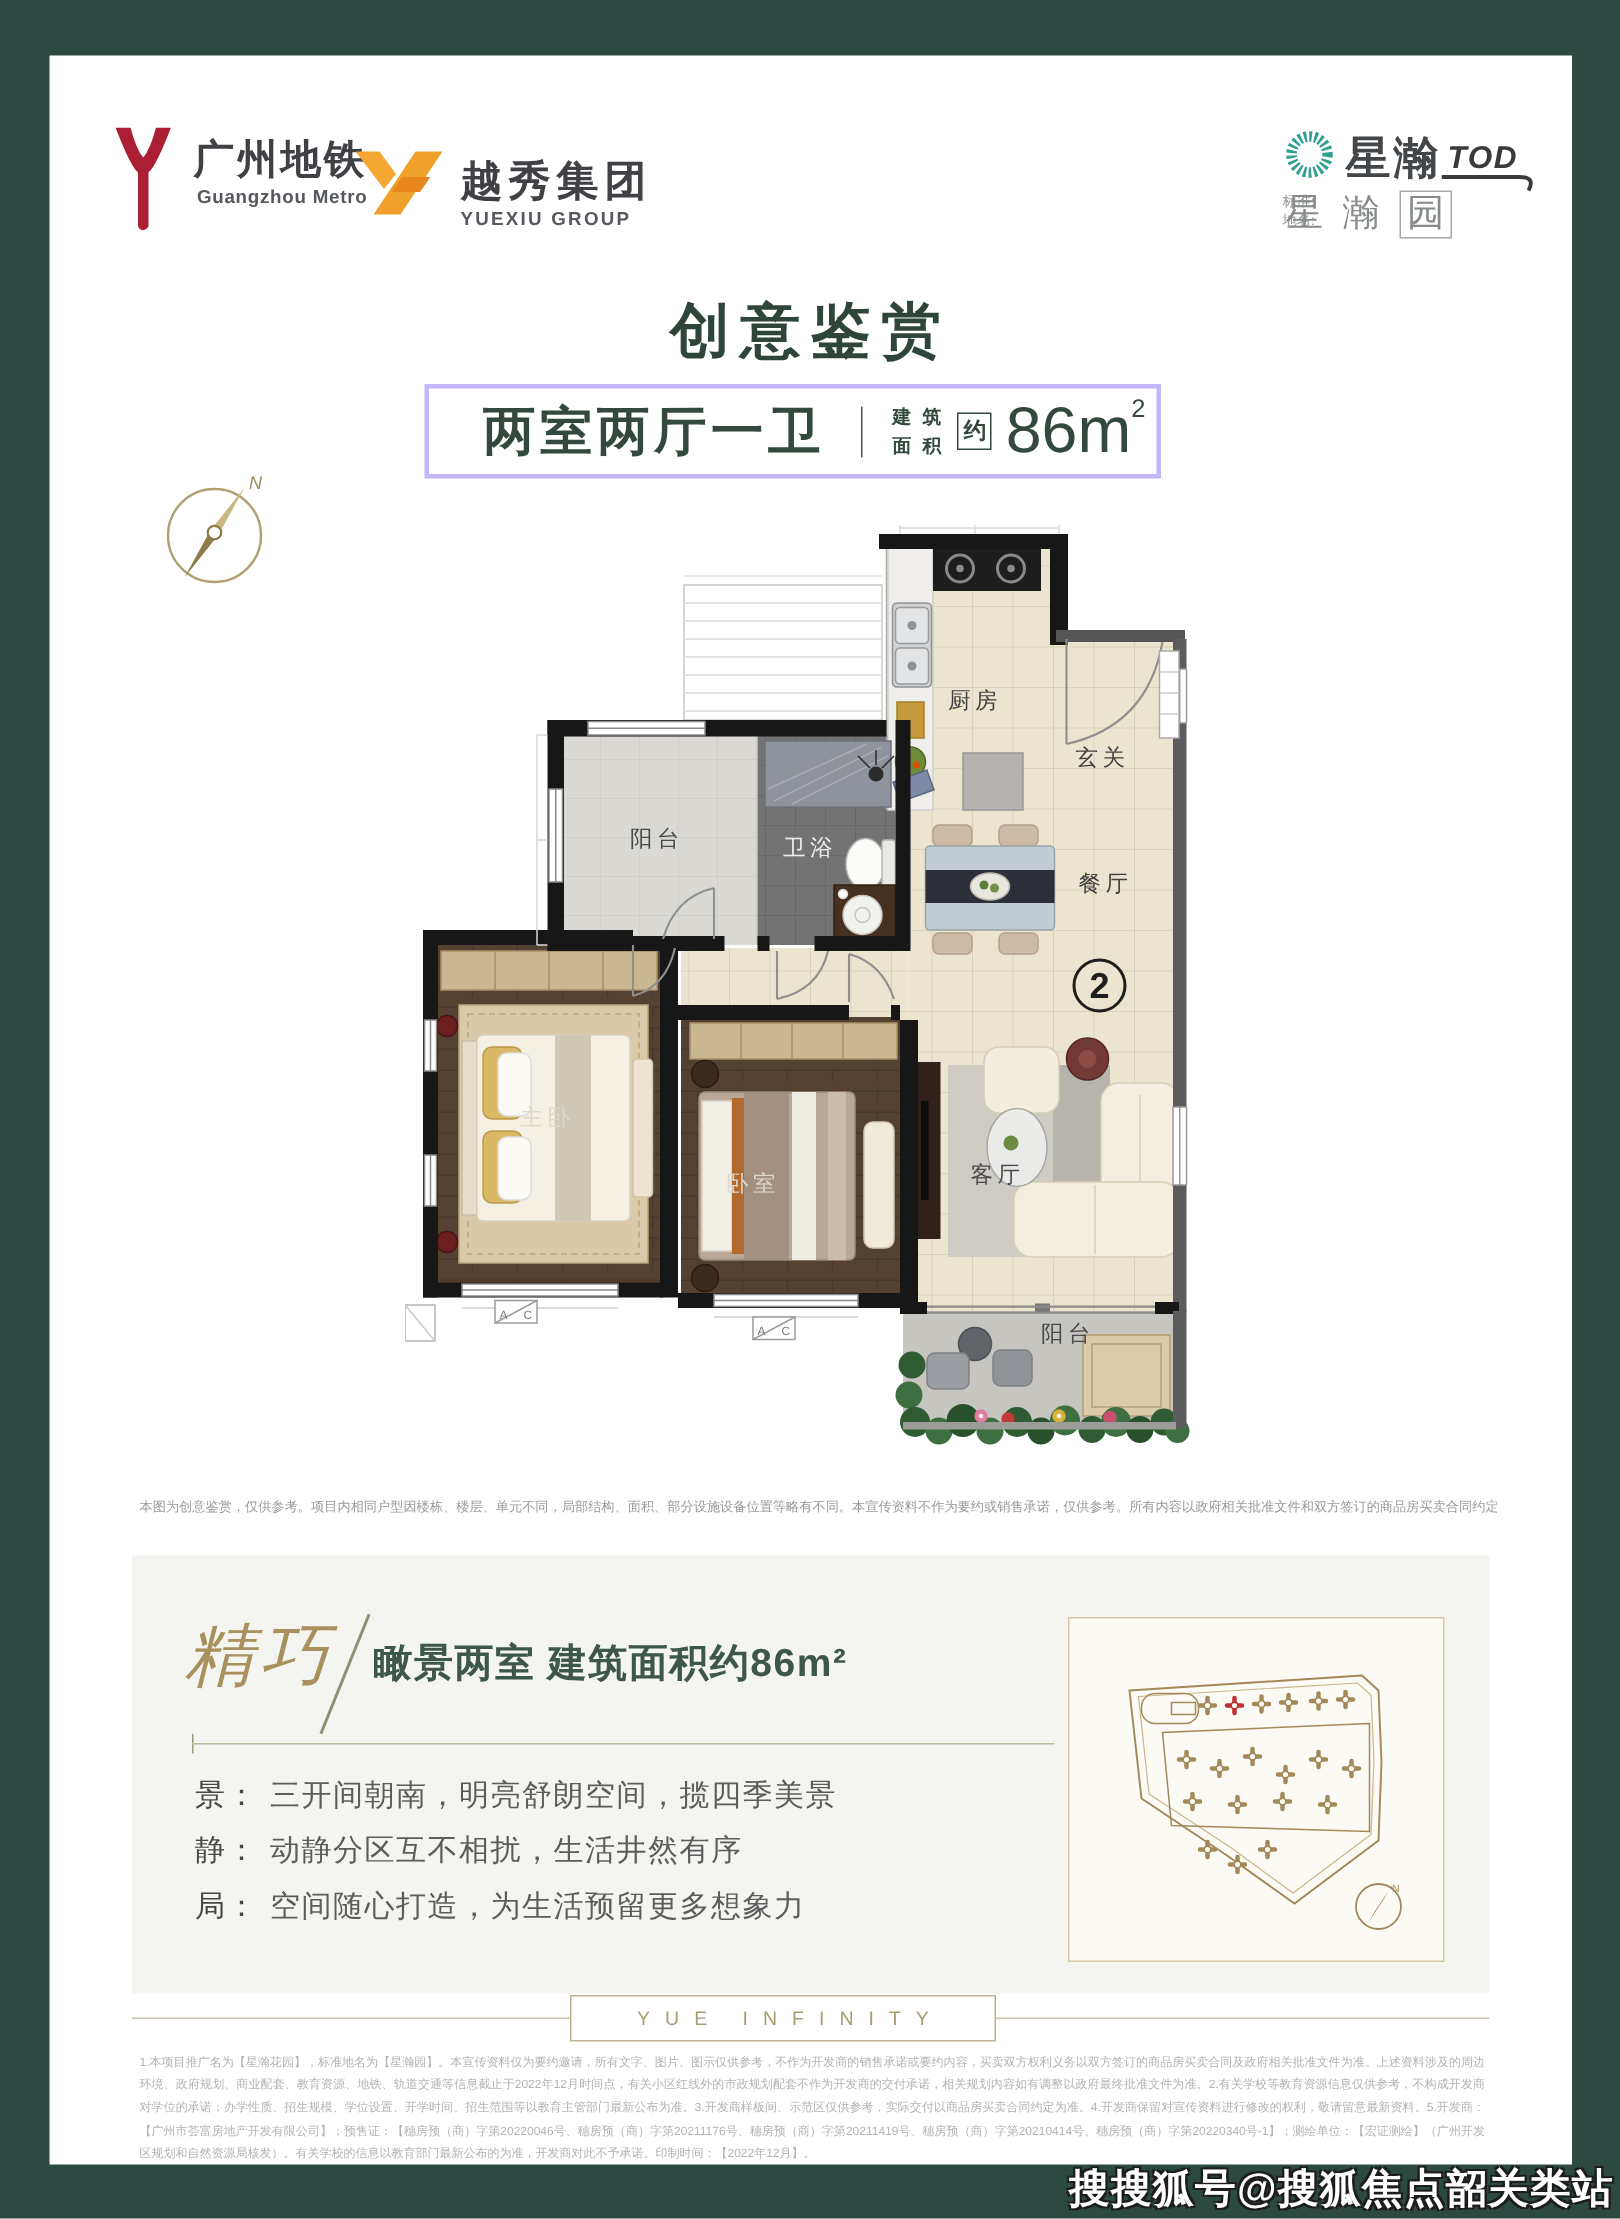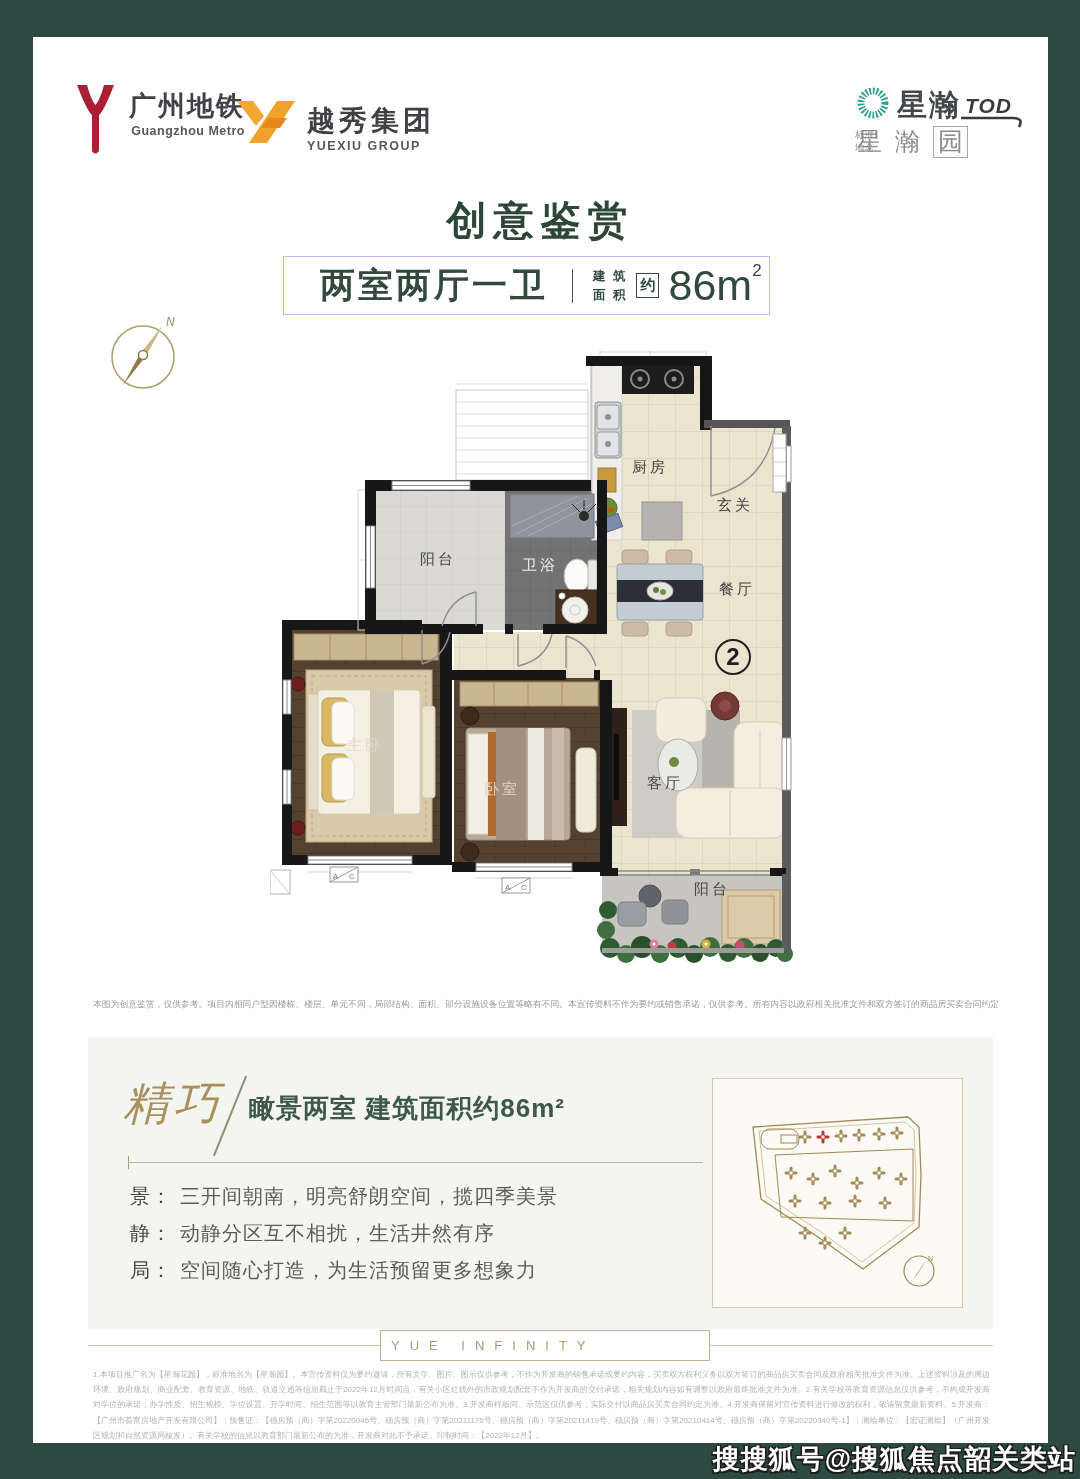--- a/index.html
+++ b/index.html
@@ -16,21 +16,21 @@
   .logo-en{font-weight:700;color:#55585c;font-size:12.5px;letter-spacing:0.5px;margin-top:4px;}
   .brand-name{font-weight:700;color:#43474a;font-size:30px;letter-spacing:2px;}
   .tod{font-style:italic;font-weight:900;color:#3a3a3a;font-size:21px;letter-spacing:1px;}
   .std-label{font-size:9.5px;color:#90948f;line-height:1.35;}
   .place-char{font-size:25px;color:#878c8b;margin-right:13px;letter-spacing:0;}
   .place-char.boxed{border:1px solid #a5aaa8;padding:0 4px 2px 4px;margin-right:0;}
 
   
   .page-title{top:156px;left:0;width:100%;text-align:center;font-size:40px;font-weight:700;
     color:#2e463a;letter-spacing:7px;}
-  .spec-box{left:250px;top:219px;width:485px;height:57px;border:1px solid #c4b5fd;
+  .spec-box{left:250px;top:219px;width:485px;height:57px;border:3px solid #c4b5fd;
     display:flex;align-items:center;}
   .spec-layout{font-size:35px;font-weight:700;color:#33493d;letter-spacing:3px;margin-left:36px;}
   .spec-divider{width:1px;height:34px;background:#44584c;margin:0 20px 0 24px;}
   .spec-area-labels{font-size:12.5px;color:#33493d;line-height:1.5;font-weight:700;letter-spacing:2px;}
   .spec-approx{border:1.5px solid #33493d;font-size:15px;padding:2px 3px;margin:0 9px;color:#33493d;font-weight:700;}
   .spec-value{font-size:43px;color:#33493d;font-weight:500;line-height:1;}
   .spec-value sup{font-size:17px;vertical-align:top;position:relative;top:-2px;}
 
   
   .disclaimer{left:60px;top:962px;width:905px;font-size:8.8px;color:#9a9a9a;white-space:nowrap;overflow:hidden;}
@@ -40,22 +40,22 @@
   .slash{left:196px;top:1036px;width:2px;height:86px;background:#8f8f72;transform:rotate(22deg);}
   .headline{left:216px;top:1054px;font-size:26px;color:#3d5748;font-weight:600;letter-spacing:1px;}
   .divider-tick{left:95px;top:1119px;width:1px;height:13px;background:#9a9a80;}
   .divider{left:95px;top:1125px;width:575px;height:1px;background:#bcbba2;}
   .points{left:97px;top:1146px;}
   .point-row{height:37px;font-size:20px;color:#5c5c5c;letter-spacing:1px;}
   .point-key{color:#474747;margin-right:8px;}
   .siteplan-box{left:679px;top:1041px;width:251px;height:230px;background:#fcfaf4;
     border:1px solid #d6c9a8;box-sizing:border-box;}
   .footer-line{left:55px;top:1308px;width:905px;height:1px;background:#c9c2a8;}
-  .footer-box{left:347px;top:1293px;width:330px;height:31px;background:#ffffff;border:1px solid #bdb292;
-    box-sizing:border-box;display:flex;align-items:center;}
+  .footer-box{left:347px;top:1293px;width:284px;height:31px;background:#ffffff;border:1px solid #bdb292;
+    box-sizing:border-box;display:flex;align-items:center;justify-content:center;}
   .footer-box span{font-size:13px;letter-spacing:10px;color:#a89c72;padding-left:10px;}
   .fine-print{left:60px;top:1330px;width:897px;font-size:8px;line-height:1.9;color:#b3b3b3;text-align:justify;}
 
   .watermark{position:absolute;right:4px;top:1441px;font-size:27px;font-weight:700;color:#ffffff;
     letter-spacing:1px;
     text-shadow:-1.5px -1.5px 0 #1d1d1d,1.5px -1.5px 0 #1d1d1d,-1.5px 1.5px 0 #1d1d1d,1.5px 1.5px 0 #1d1d1d;}
   svg text{font-family:"Liberation Sans","DejaVu Sans",sans-serif;}
 </style>
 </head>
 <body>

